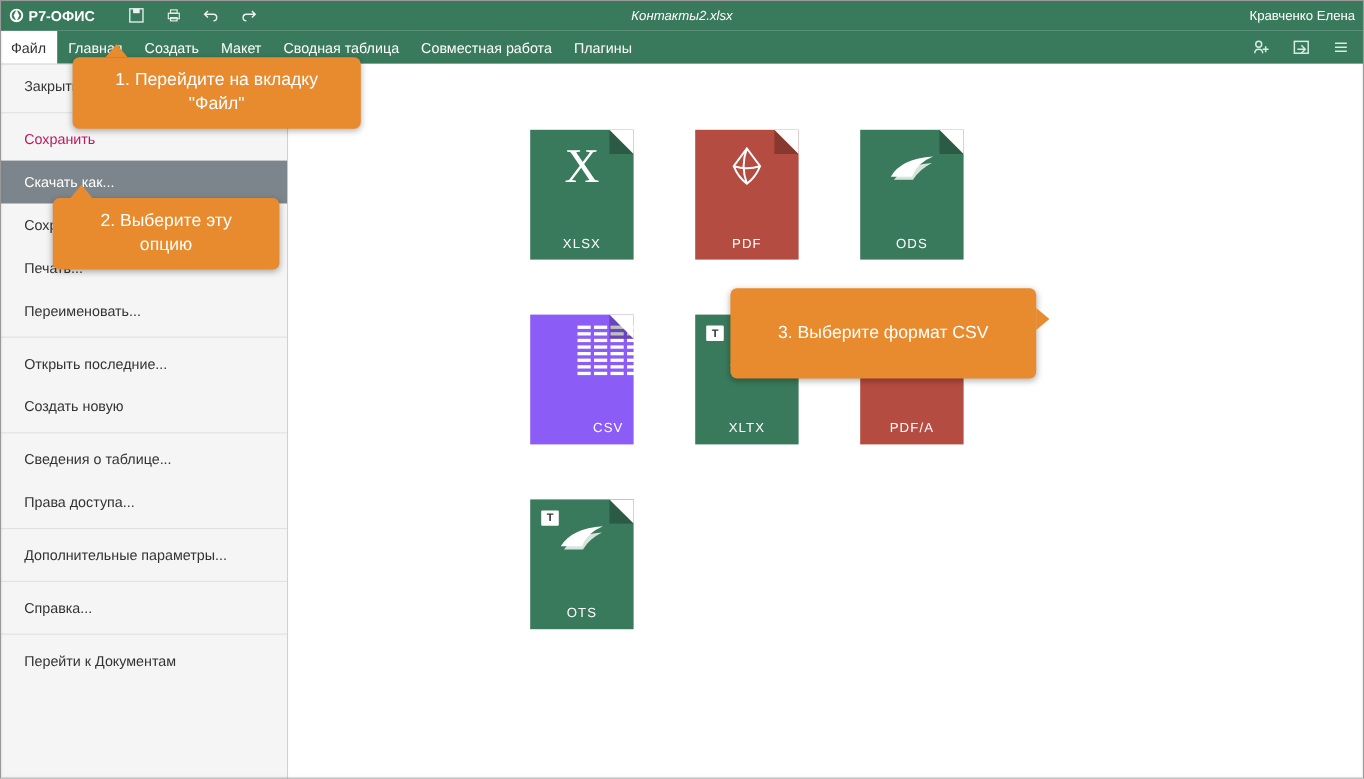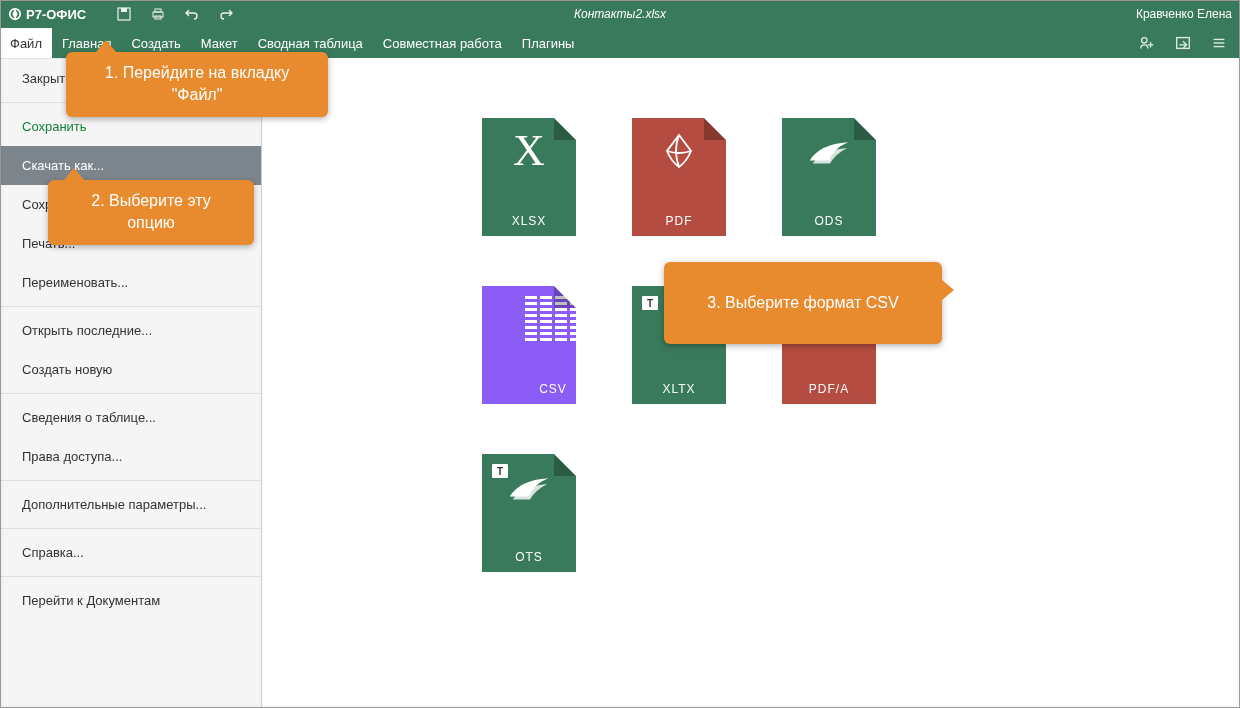--- a/index.html
+++ b/index.html
@@ -18,21 +18,21 @@
   .menubar { height: 30px; background: #3a7a5c; display: flex; align-items: stretch; padding-left: 0; }
   .menu-tab { padding: 0 10px; color: #fff; font-size: 13px; display: flex; align-items: center; cursor: pointer; text-align: center; }
   .menu-tab.active { background: #fff; color: #333; }
   .menu-right { margin-left: auto; display: flex; align-items: center; gap: 18px; padding-right: 12px; }
   .menu-right-icon { width: 18px; height: 18px; cursor: pointer; color: #d8ece2; }
   
   
   .file-sidebar { position: absolute; top: 58px; left: 0; width: 262px; height: 650px; background: #f5f5f5; border-right: 1px solid #ccc; }
   .file-sidebar-inner { border-top: 1px solid #e0e0e0; }
   .file-item { padding: 12px 22px; font-size: 13px; color: #333; cursor: pointer; border-bottom: none; }
-  .file-item.disabled { color: #15803d; }
+  .file-item.disabled { color: #be185d; }
   .file-item.selected { background: #7d858c; color: #fff; }
   .file-separator { height: 1px; background: #e0e0e0; margin: 4px 0; }
   
   
   .format-area { position: absolute; top: 58px; left: 262px; right: 0; bottom: 0; background: #fff; padding: 60px 0 0 0; }
   .format-grid { display: flex; flex-wrap: wrap; gap: 50px 56px; padding-left: 220px; max-width: 740px; }
   .format-tile { width: 94px; height: 118px; position: relative; cursor: pointer; }
   .file-bg { width: 100%; height: 100%; display: flex; flex-direction: column; justify-content: flex-end; align-items: center; padding-bottom: 8px; }
   .file-corner { position: absolute; top: 0; right: 0; width: 22px; height: 22px; background: rgba(0,0,0,0.25); }
   .file-corner::before { content: ''; position: absolute; top: 0; right: 0; border-style: solid; border-width: 0 22px 22px 0; border-color: transparent #fff transparent transparent; }

